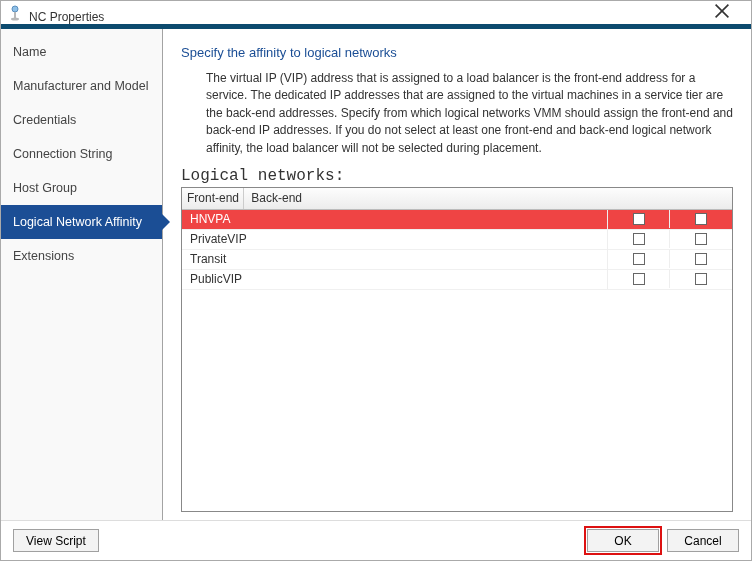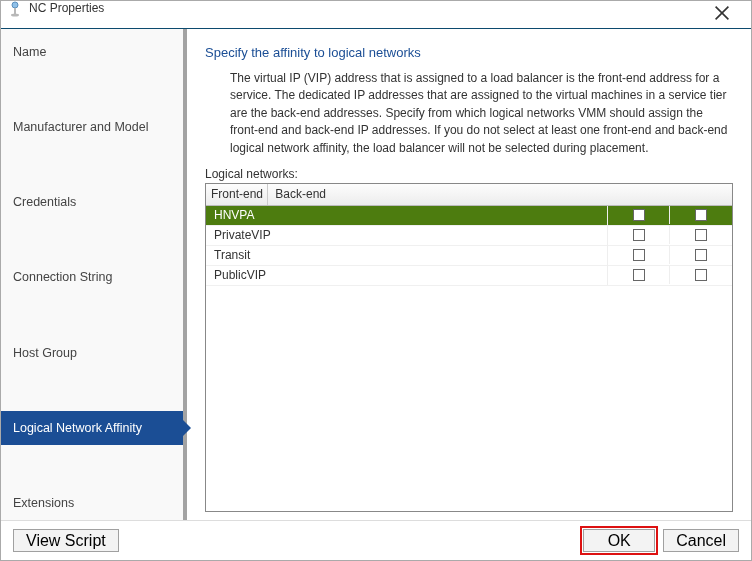--- a/index.html
+++ b/index.html
@@ -1,48 +1,48 @@
 <!DOCTYPE html>
 <html><head>
 <meta charset="utf-8">
 <style>
   * { box-sizing: border-box; }
   html, body { margin:0; padding:0; font-family: "Segoe UI", sans-serif; font-size:12px; color:#333; }
   .window { width:752px; height:561px; border:1px solid #aaa; background:#fff; display:flex; flex-direction:column; }
-  .titlebar { height:28px; display:flex; align-items:flex-start; padding:0 6px; border-bottom:1px solid #0c4a6e; }
+  .titlebar { height:28px; display:flex; align-items:flex-end; padding:0 6px; border-bottom:5px solid #0c4a6e; }
   .titlebar svg { width:16px; height:16px; margin-right:6px; }
   .titlebar .spacer { flex:1; }
   .close { width:40px; height:100%; display:flex; align-items:center; justify-content:center; }
   .body { flex:1; display:flex; }
-  .sidebar { width:186px; background:#f9f9f9; border-right:4px solid #a3a3a3; display:flex; flex-direction:column; padding-top:6px;justify-content:space-between; }
+  .sidebar { width:162px; background:#f9f9f9; border-right:1px solid #a3a3a3; display:flex; flex-direction:column; padding-top:6px; }
   .nav-item { padding:10px 12px; font-size:12.5px; color:#444; cursor:pointer; position:relative; }
   .nav-item.selected { background:#1b4e95; color:#fff; }
   .nav-item.selected::after {
     content:""; position:absolute; right:-8px; top:50%; transform:translateY(-50%);
     border-top:8px solid transparent; border-bottom:8px solid transparent; border-left:8px solid #1b4e95;
   }
   .main { flex:1; padding:10px 18px 8px 18px; display:flex; flex-direction:column; }
   .heading { font-size:13px; color:#1b4e95; margin:6px 0 10px 0; font-weight:400; }
   .desc { font-size:12px; color:#333; line-height:1.45; margin-bottom:10px;margin-left:25px; }
-  .subhead { font-size:12px; margin-bottom:2px; }
+  .subhead { font-size:16px; margin-bottom:2px;font-family:Liberation Mono, monospace; }
   .grid-wrap { flex:1; border:1px solid #888; display:flex; flex-direction:column; overflow:hidden; }
   .grid-header { display:flex; background:linear-gradient(#fdfdfd,#ececec); border-bottom:1px solid #bbb; height:22px; }
   .col-name { flex:1; padding:3px 8px; border-right:1px solid #ccc; }
   .col-fe, .col-be { width:62px; text-align:right; padding:3px 4px; border-right:1px solid #ccc; }
   .col-be { border-right:none; }
   .grid-body { flex:1; overflow:auto; }
   .row { display:flex; height:20px; align-items:center; border-bottom:1px solid #f0f0f0;}
   .row .col-name { border-right:1px solid #eee; }
   .row .col-fe, .row .col-be { border-right:1px solid #eee; display:flex; justify-content:center; align-items:center;}
   .row .col-be { border-right:none;}
-  .row.selected { background:#4d7c0f; color:#fff; }
+  .row.selected { background:#ef4444; color:#fff; }
   .row.selected .chk { background:#fff; border-color:#666; }
   .chk { width:12px; height:12px; border:1px solid #666; background:#fff; display:inline-block; }
   .footer { height:40px; display:flex; align-items:center; padding:0 12px; border-top:1px solid #ddd; }
-  .btn { height:23px; min-width:72px; background:#f3f3f3; border:1px solid #a0a0a0; font-size:16px; cursor:pointer; padding:0 12px; }
+  .btn { height:23px; min-width:72px; background:#f3f3f3; border:1px solid #a0a0a0; font-size:12px; cursor:pointer; padding:0 12px; }
   .btn.ok { outline:2px solid #d11; outline-offset:1px; }
   .footer .spacer { flex:1; }
   .footer .btn + .btn { margin-left:8px; }
 </style>
 </head>
 <body>
 
 <div class="window">
   <div class="titlebar">
     <span>

